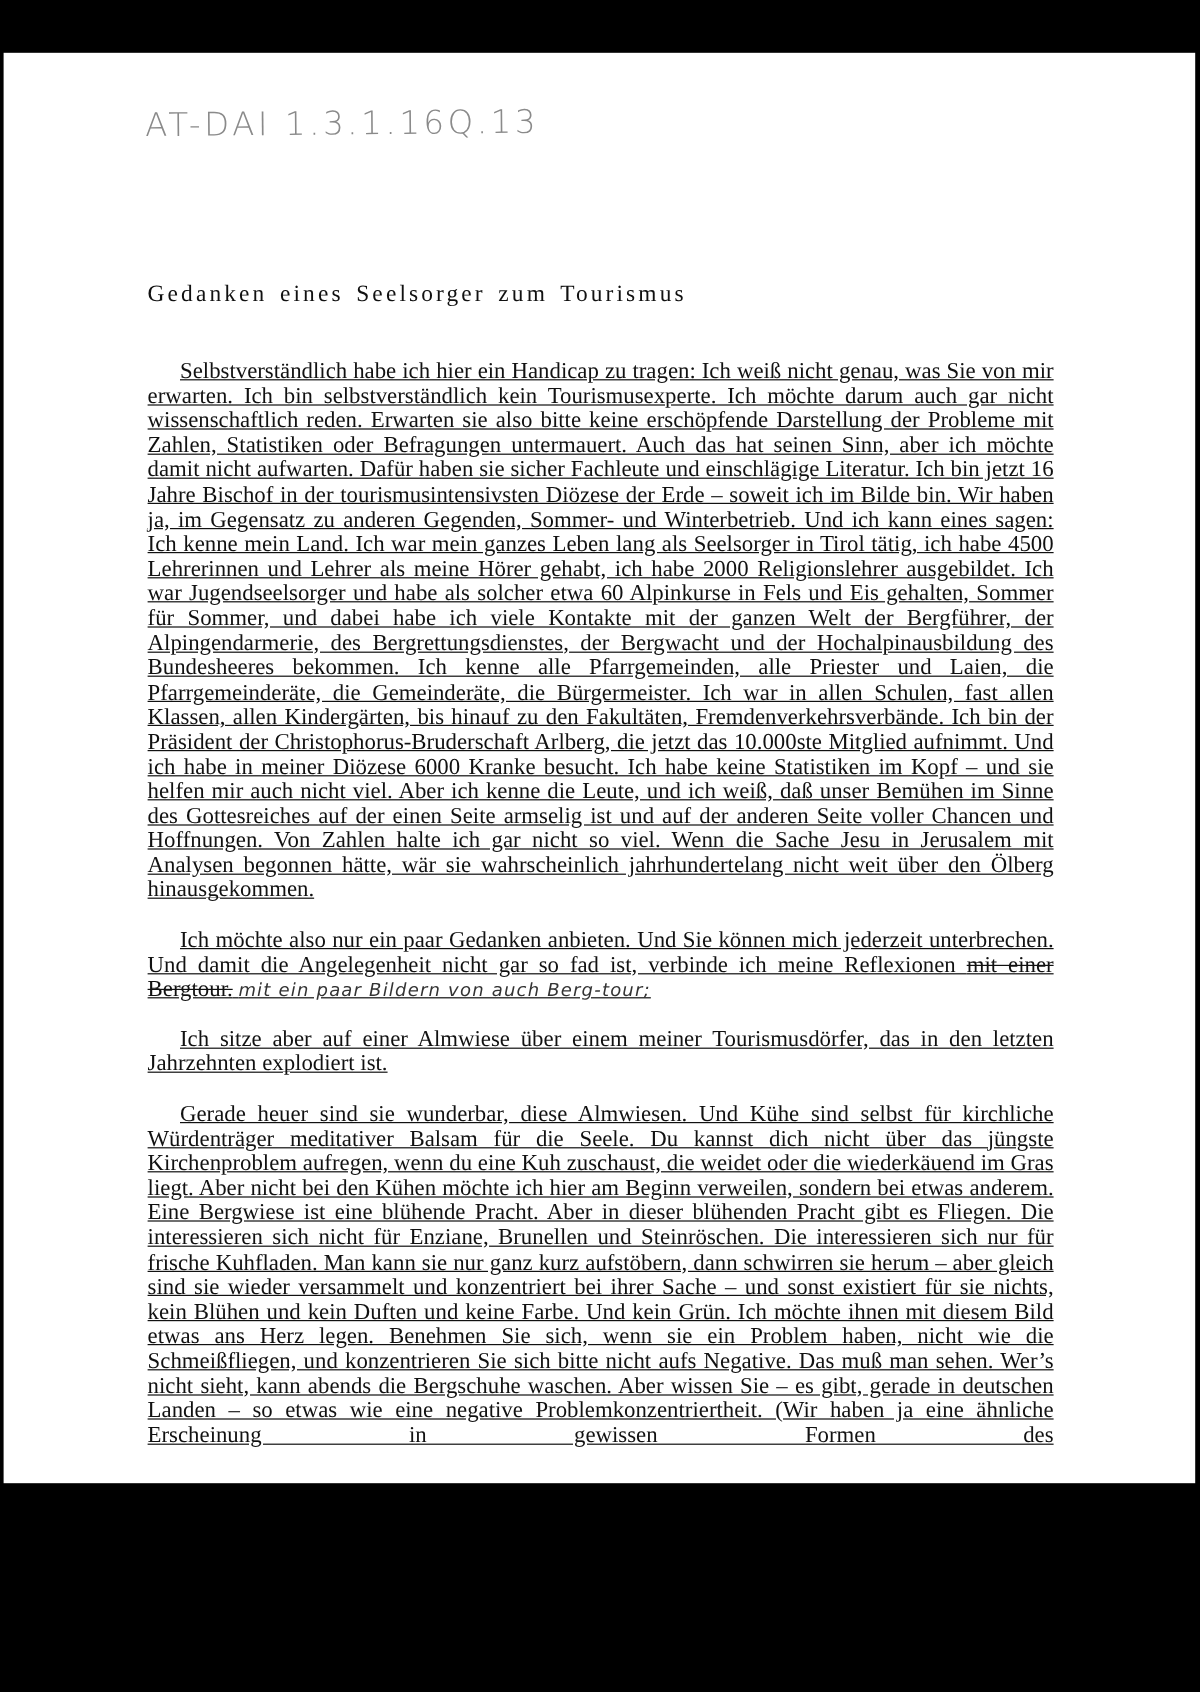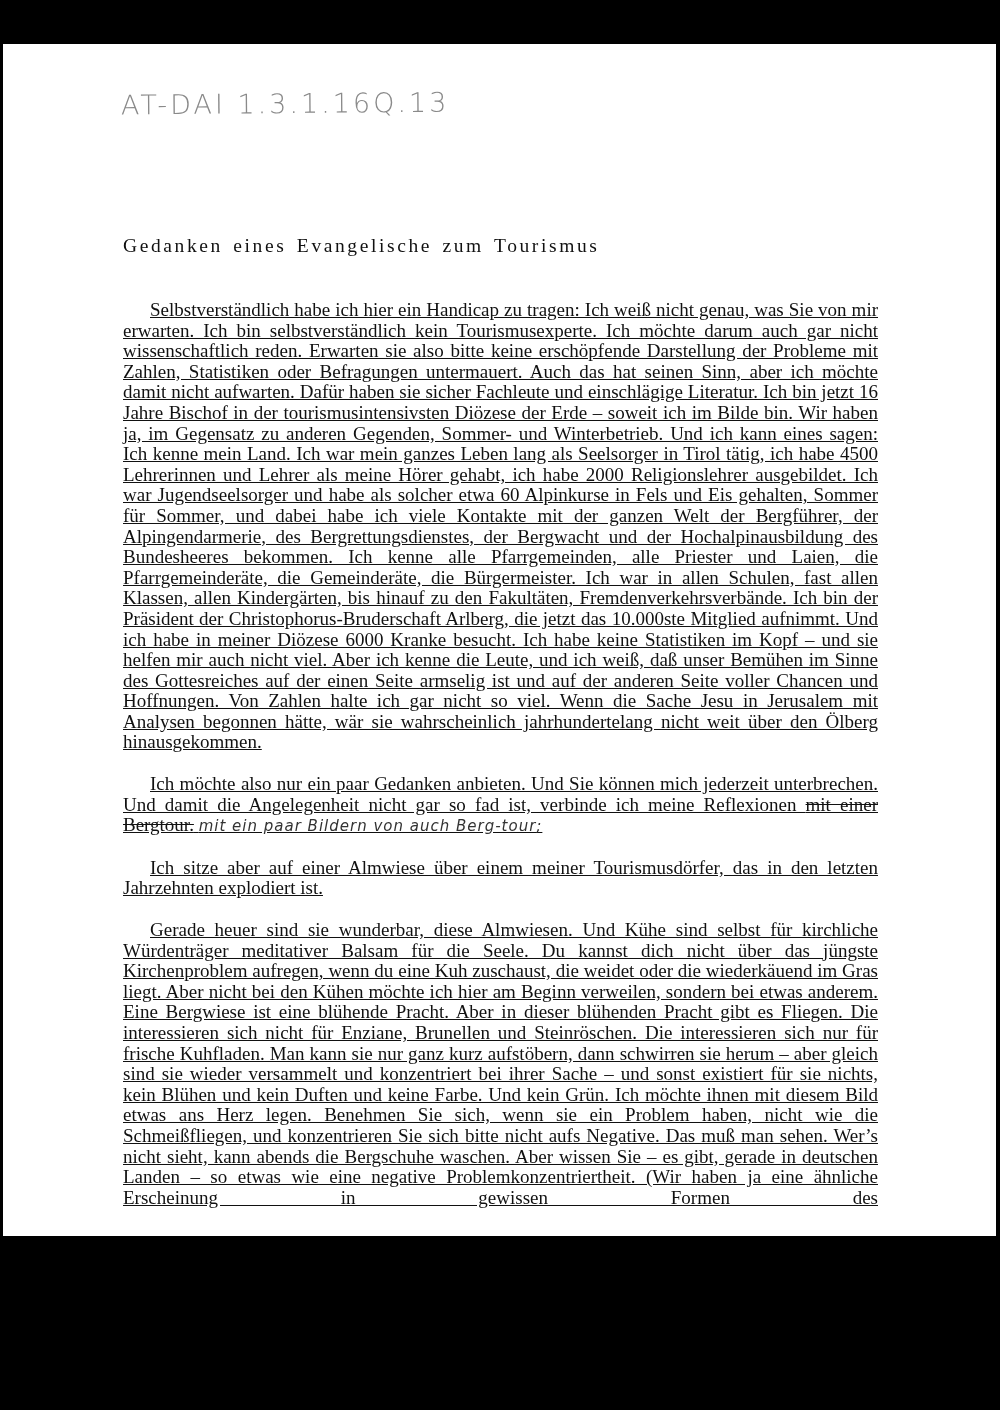--- a/index.html
+++ b/index.html
@@ -43,21 +43,21 @@
   .list-item .num { display: inline-block; width: 27px; }
   .last-line { text-align-last: justify; }
 </style>
 </head>
 <body>
 
 <div class="page">
   <div class="archive-ref">AT-DAI 1.3.1.16Q.13</div>
 
 
-  <div class="title">Gedanken eines Evangelische zum Tourismus</div>
+  <div class="title">Gedanken eines Seelsorger zum Tourismus</div>
 
   <div class="body-text">
     <p>Selbstverständlich habe ich hier ein Handicap zu tragen: Ich weiß nicht genau, was Sie von mir erwarten. Ich bin selbstverständlich kein Tourismusexperte. Ich möchte darum auch gar nicht wissenschaftlich reden. Erwarten sie also bitte keine erschöpfende Darstellung der Probleme mit Zahlen, Statistiken oder Befragungen untermauert. Auch das hat seinen Sinn, aber ich möchte damit nicht aufwarten. Dafür haben sie sicher Fachleute und einschlägige Literatur. Ich bin jetzt 16 Jahre Bischof in der tourismusintensivsten Diözese der Erde – soweit ich im Bilde bin. Wir haben ja, im Gegensatz zu anderen Gegenden, Sommer- und Winterbetrieb. Und ich kann eines sagen: Ich kenne mein Land. Ich war mein ganzes Leben lang als Seelsorger in Tirol tätig, ich habe 4500 Lehrerinnen und Lehrer als meine Hörer gehabt, ich habe 2000 Religionslehrer ausgebildet. Ich war Jugendseelsorger und habe als solcher etwa 60 Alpinkurse in Fels und Eis gehalten, Sommer für Sommer, und dabei habe ich viele Kontakte mit der ganzen Welt der Bergführer, der Alpingendarmerie, des Bergrettungsdienstes, der Bergwacht und der Hochalpinausbildung des Bundesheeres bekommen. Ich kenne alle Pfarrgemeinden, alle Priester und Laien, die Pfarrgemeinderäte, die Gemeinderäte, die Bürgermeister. Ich war in allen Schulen, fast allen Klassen, allen Kindergärten, bis hinauf zu den Fakultäten, Fremdenverkehrsverbände. Ich bin der Präsident der Christophorus-Bruderschaft Arlberg, die jetzt das 10.000ste Mitglied aufnimmt. Und ich habe in meiner Diözese 6000 Kranke besucht. Ich habe keine Statistiken im Kopf – und sie helfen mir auch nicht viel. Aber ich kenne die Leute, und ich weiß, daß unser Bemühen im Sinne des Gottesreiches auf der einen Seite armselig ist und auf der anderen Seite voller Chancen und Hoffnungen. Von Zahlen halte ich gar nicht so viel. Wenn die Sache Jesu in Jerusalem mit Analysen begonnen hätte, wär sie wahrscheinlich jahrhundertelang nicht weit über den Ölberg hinausgekommen.</p>
     <div class="gap"></div>
     <p><span>Ich möchte also nur ein paar Gedanken anbieten. Und Sie können mich jederzeit unterbrechen. Und damit die Angelegenheit nicht gar so fad ist, verbinde ich meine Reflexionen </span><span class="strike">mit einer Bergtour.</span> <span class="hand">mit ein paar Bildern von auch Berg-tour;</span></p>
     <div class="gap"></div>
     <p>Ich sitze aber auf einer Almwiese über einem meiner Tourismusdörfer, das in den letzten Jahrzehnten explodiert ist.</p>
     <div class="gap"></div>
     <p class="last-line">Gerade heuer sind sie wunderbar, diese Almwiesen. Und Kühe sind selbst für kirchliche Würdenträger meditativer Balsam für die Seele. Du kannst dich nicht über das jüngste Kirchenproblem aufregen, wenn du eine Kuh zuschaust, die weidet oder die wiederkäuend im Gras liegt. Aber nicht bei den Kühen möchte ich hier am Beginn verweilen, sondern bei etwas anderem. Eine Bergwiese ist eine blühende Pracht. Aber in dieser blühenden Pracht gibt es Fliegen. Die interessieren sich nicht für Enziane, Brunellen und Steinröschen. Die interessieren sich nur für frische Kuhfladen. Man kann sie nur ganz kurz aufstöbern, dann schwirren sie herum – aber gleich sind sie wieder versammelt und konzentriert bei ihrer Sache – und sonst existiert für sie nichts, kein Blühen und kein Duften und keine Farbe. Und kein Grün. Ich möchte ihnen mit diesem Bild etwas ans Herz legen. Benehmen Sie sich, wenn sie ein Problem haben, nicht wie die Schmeißfliegen, und konzentrieren Sie sich bitte nicht aufs Negative. Das muß man sehen. Wer’s nicht sieht, kann abends die Bergschuhe waschen. Aber wissen Sie – es gibt, gerade in deutschen Landen – so etwas wie eine negative Problemkonzentriertheit. (Wir haben ja eine ähnliche Erscheinung in gewissen Formen des</p>
   </div>

